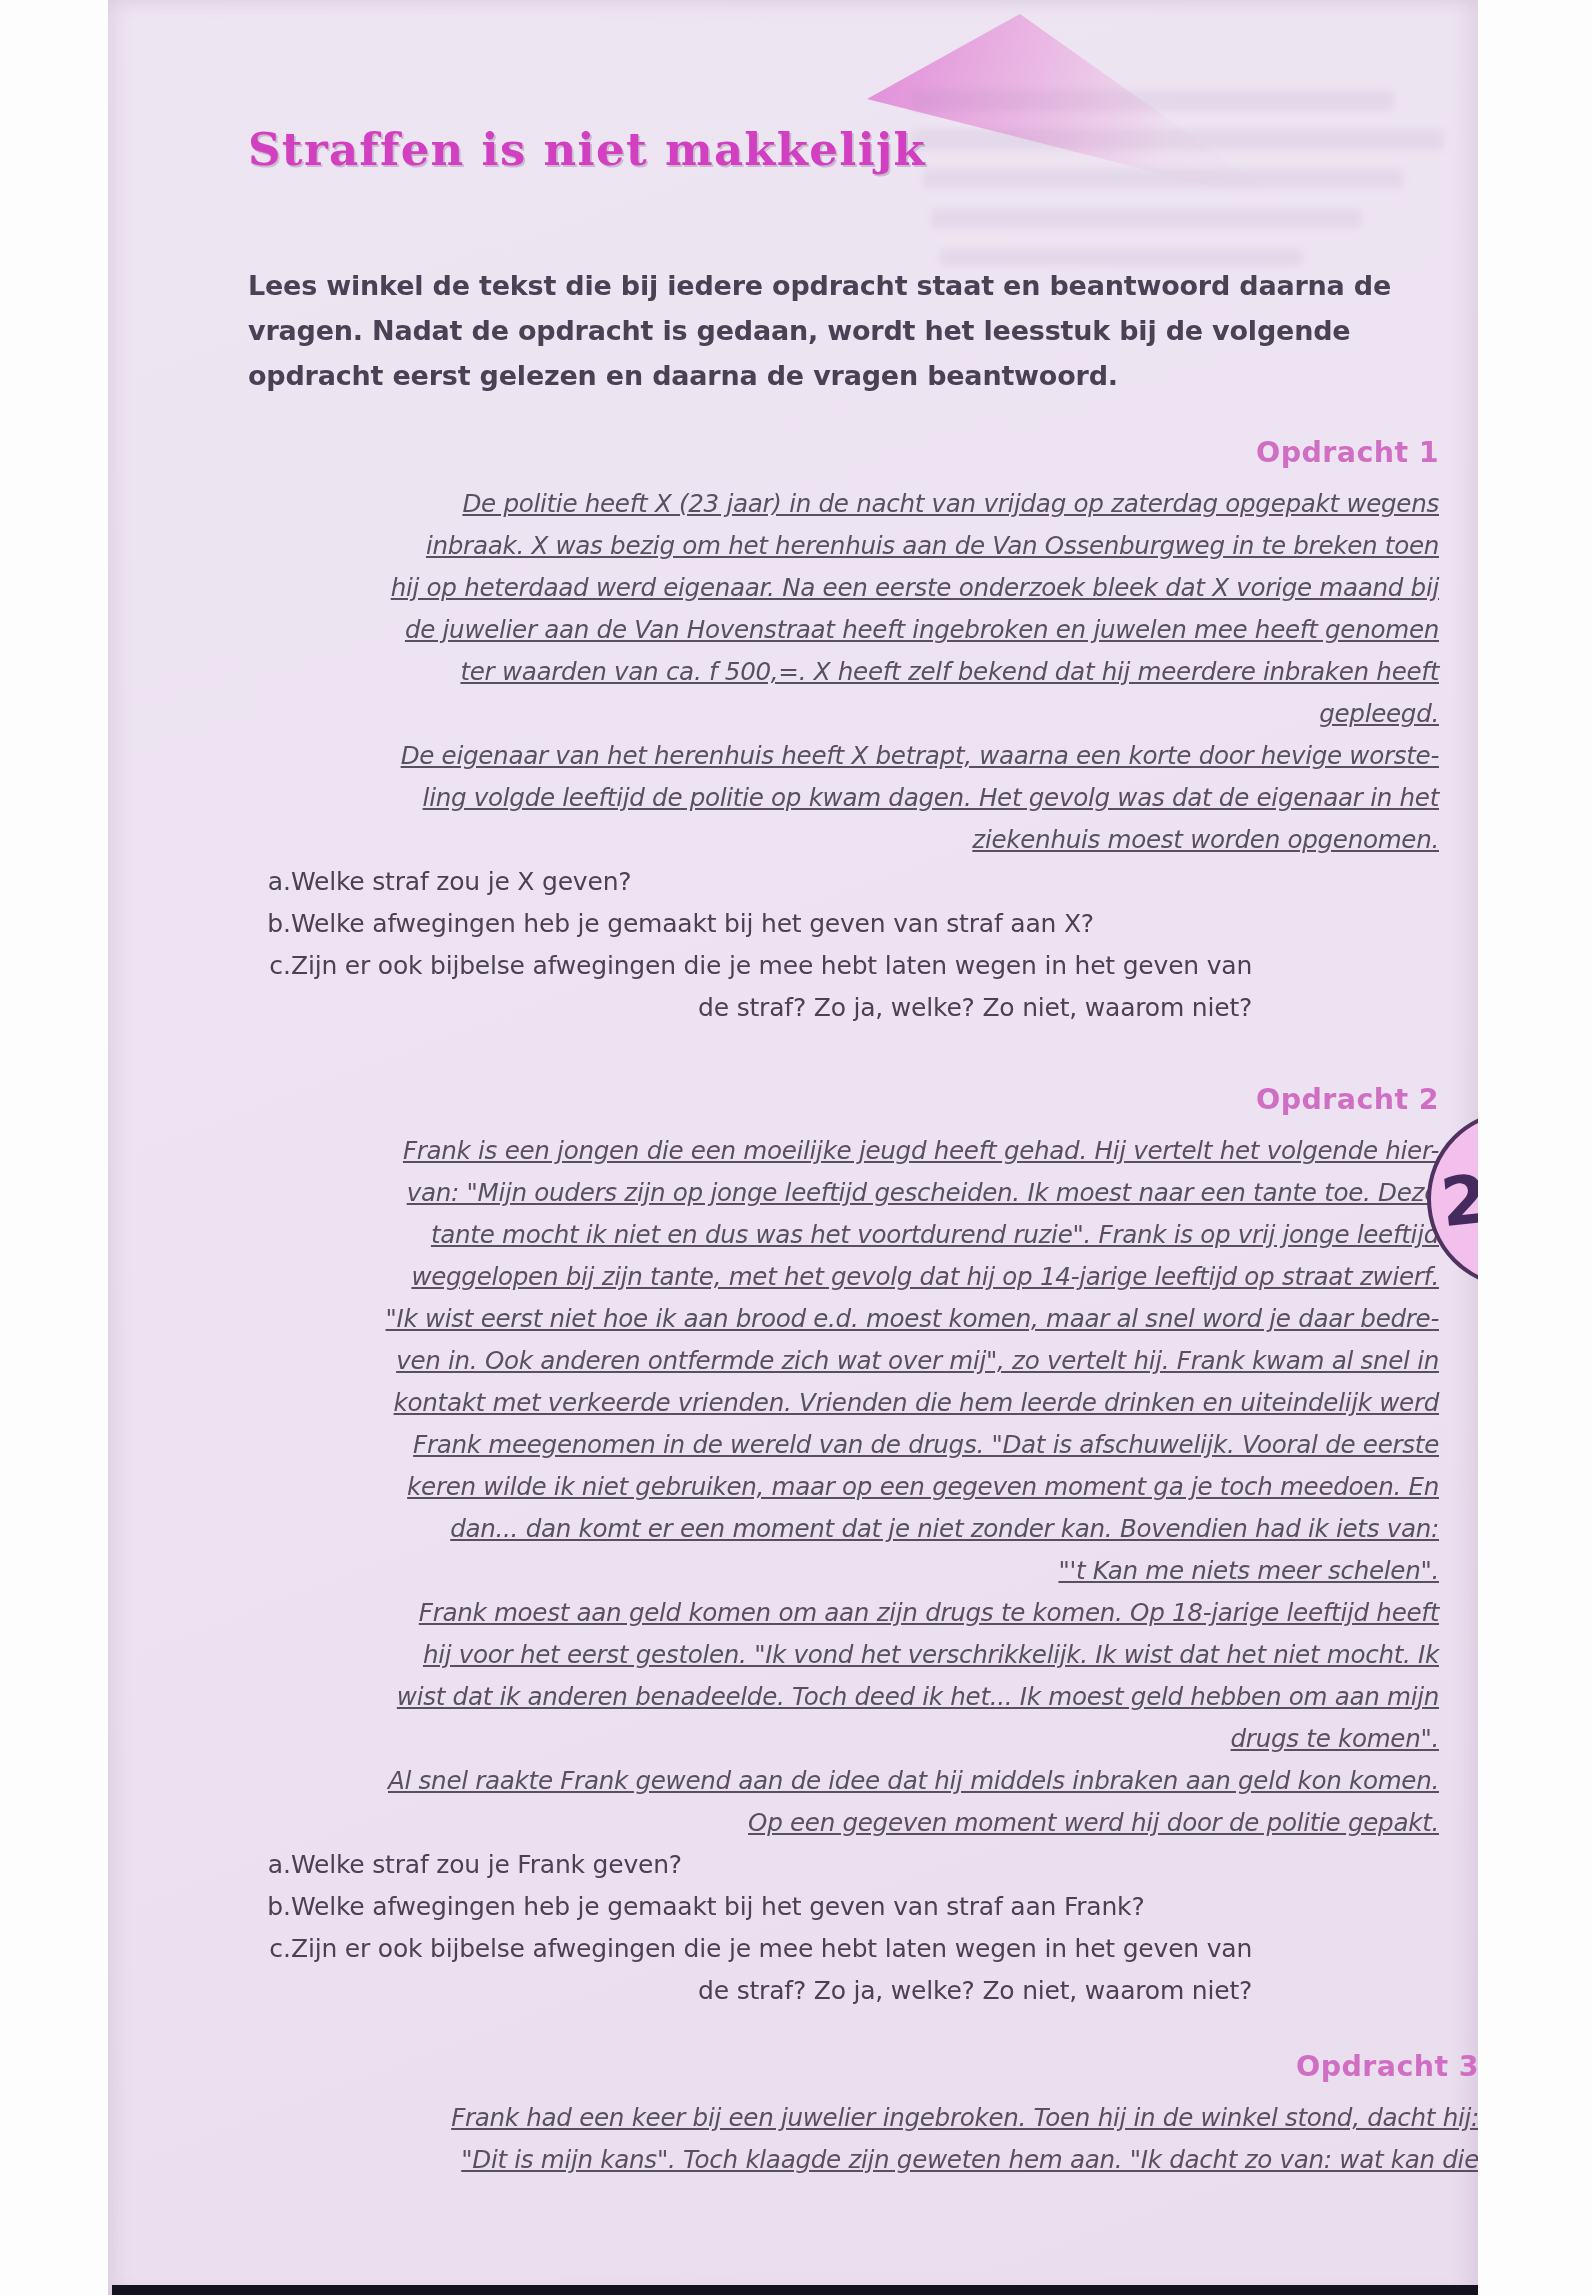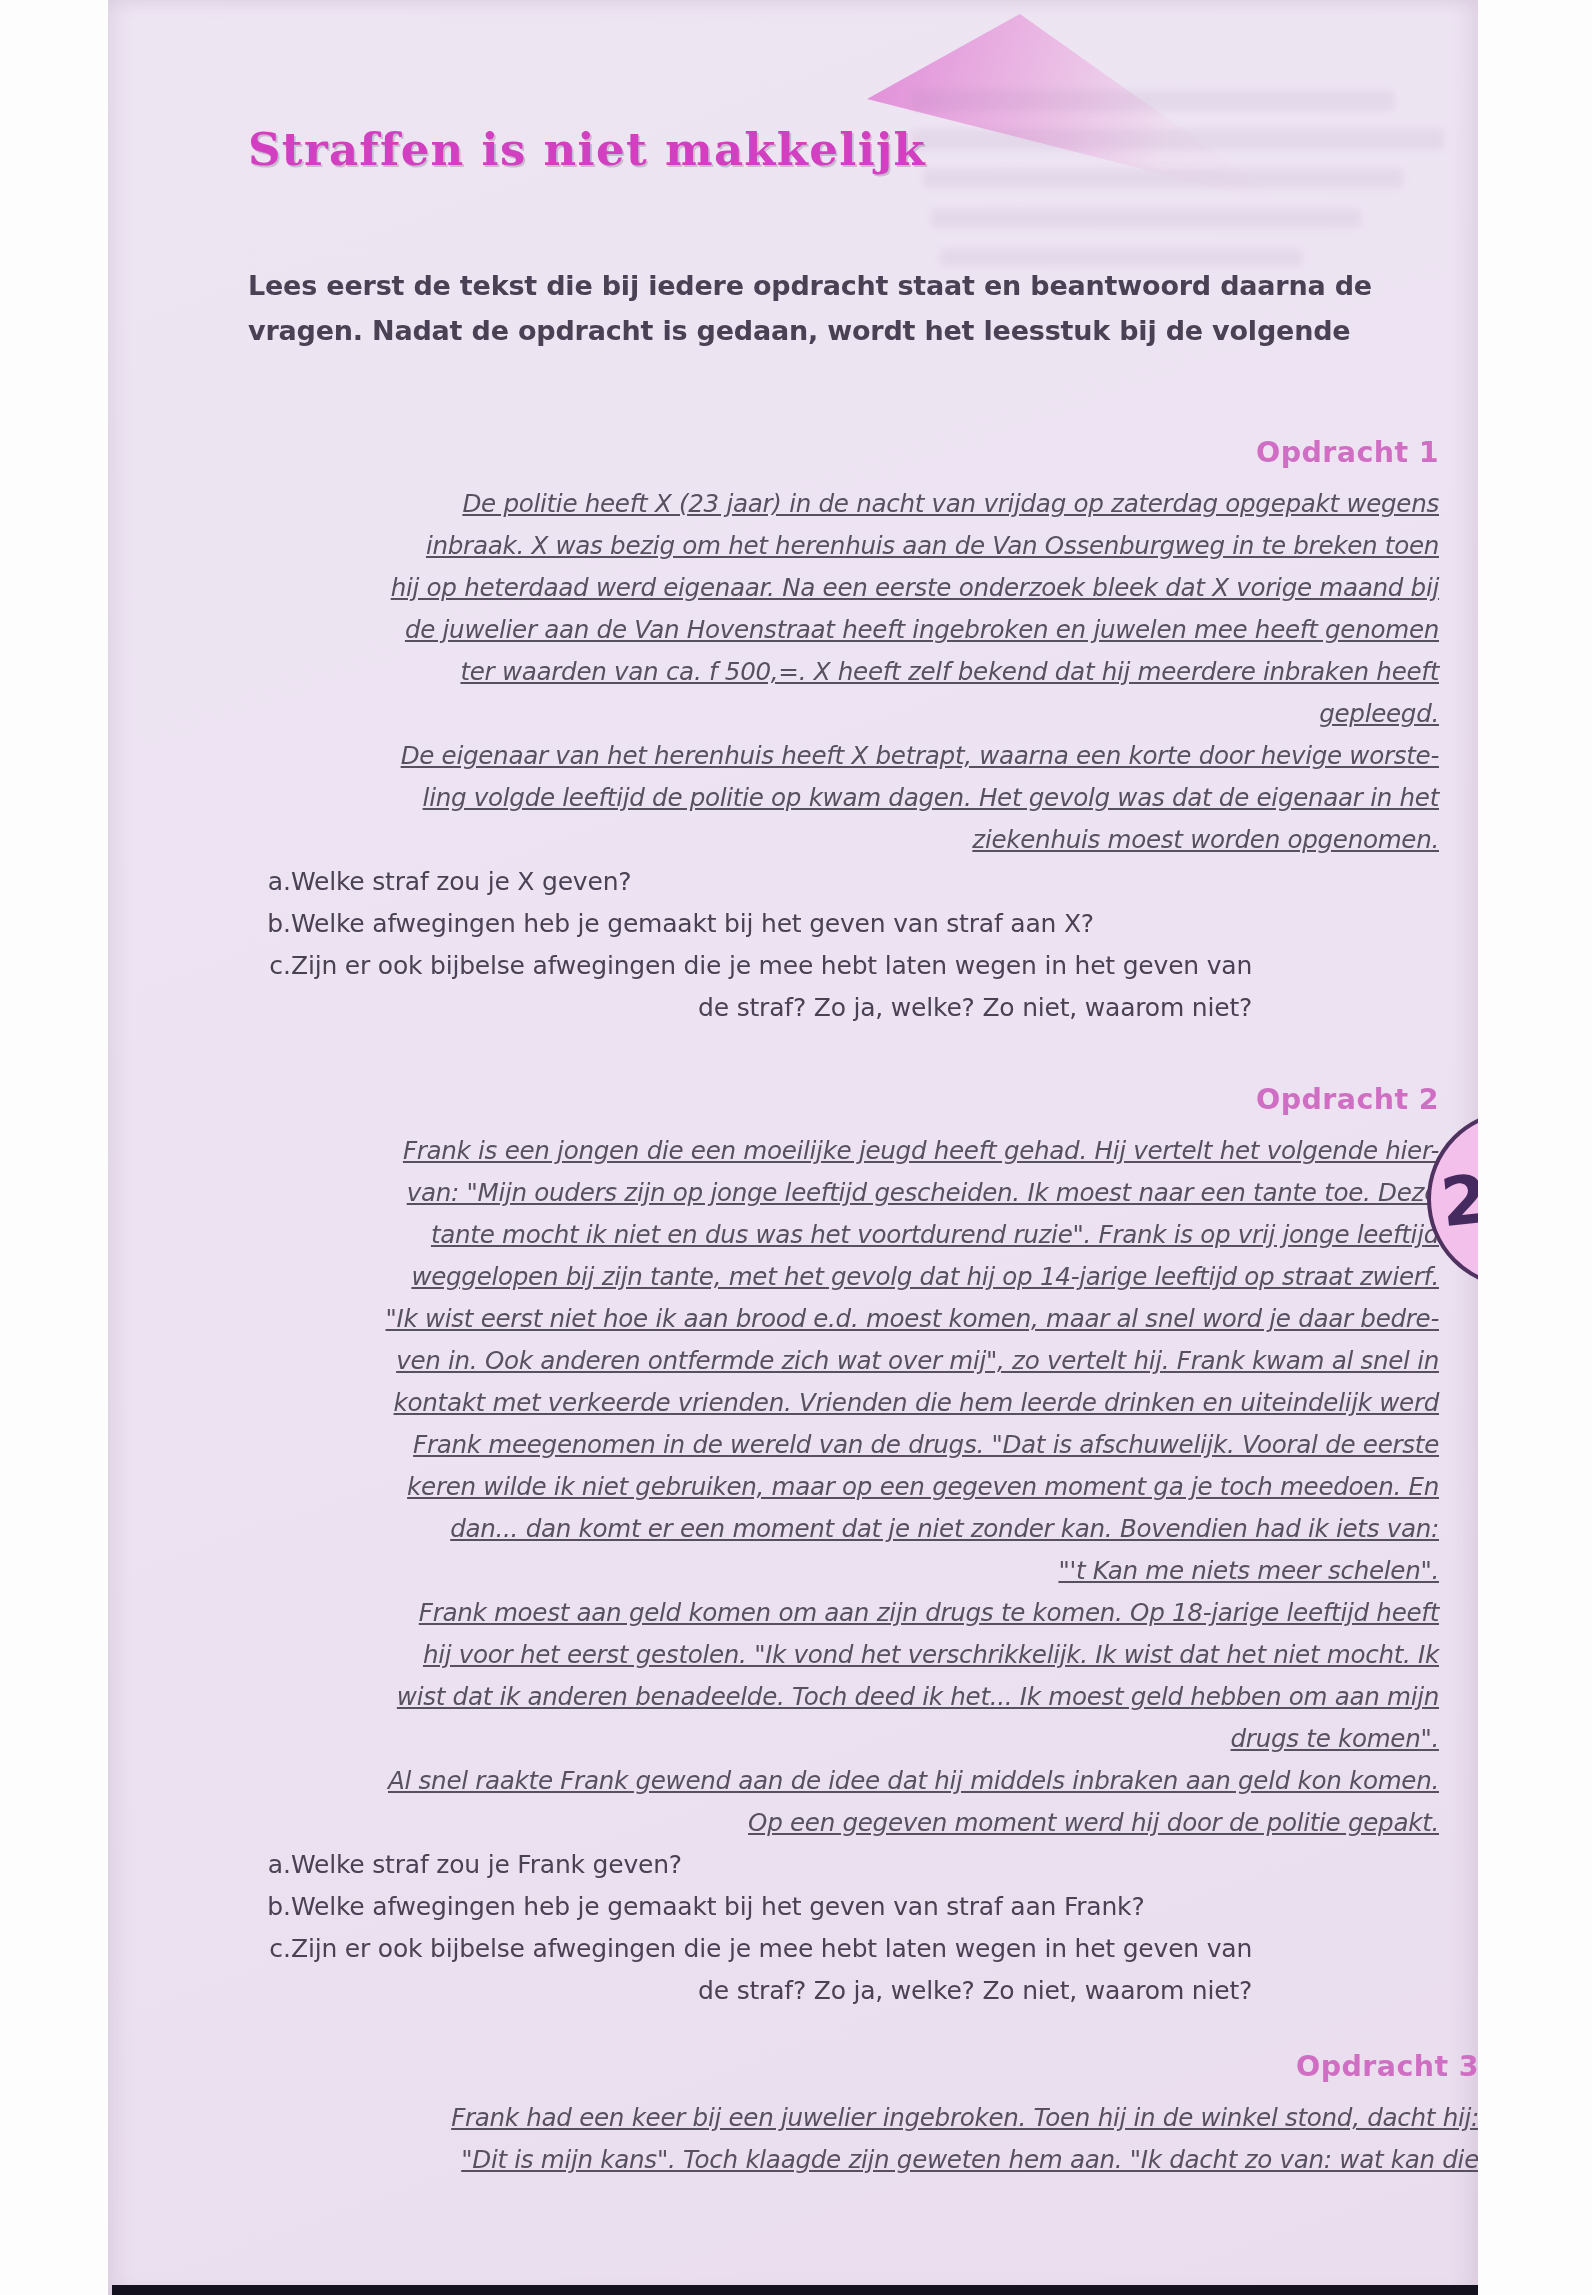--- a/index.html
+++ b/index.html
@@ -89,22 +89,23 @@
     <div class="triangle"></div>
     <div class="ghost g1"></div>
     <div class="ghost g2"></div>
     <div class="ghost g3"></div>
     <div class="ghost g4"></div>
     <div class="ghost g5"></div>
 
     <h1 class="title">Straffen is niet makkelijk</h1>
 
     <div class="intro">
-        <div class="tline">Lees eerst de tekst die bij iedere opdracht staat en beantwoord daarna de</div>
+        <div class="tline">Lees winkel de tekst die bij iedere opdracht staat en beantwoord daarna de</div>
         <div class="tline">vragen. Nadat de opdracht is gedaan, wordt het leesstuk bij de volgende</div>
+        <div class="tline">opdracht eerst gelezen en daarna de vragen beantwoord.</div>
       </div>
 
     <section class="sec sec-1">
       <h2>Opdracht 1</h2>
       <div class="par">
           <div class="tline">De politie heeft X  (23 jaar) in de nacht van vrijdag op zaterdag opgepakt wegens</div>
           <div class="tline">inbraak. X was bezig om het herenhuis aan de Van Ossenburgweg in te breken toen</div>
           <div class="tline">hij op heterdaad werd eigenaar. Na een eerste onderzoek bleek dat X vorige maand bij</div>
           <div class="tline">de juwelier aan de Van Hovenstraat heeft ingebroken en juwelen mee heeft genomen</div>
           <div class="tline">ter waarden van ca. f 500,=. X heeft zelf bekend dat hij meerdere inbraken heeft</div>

